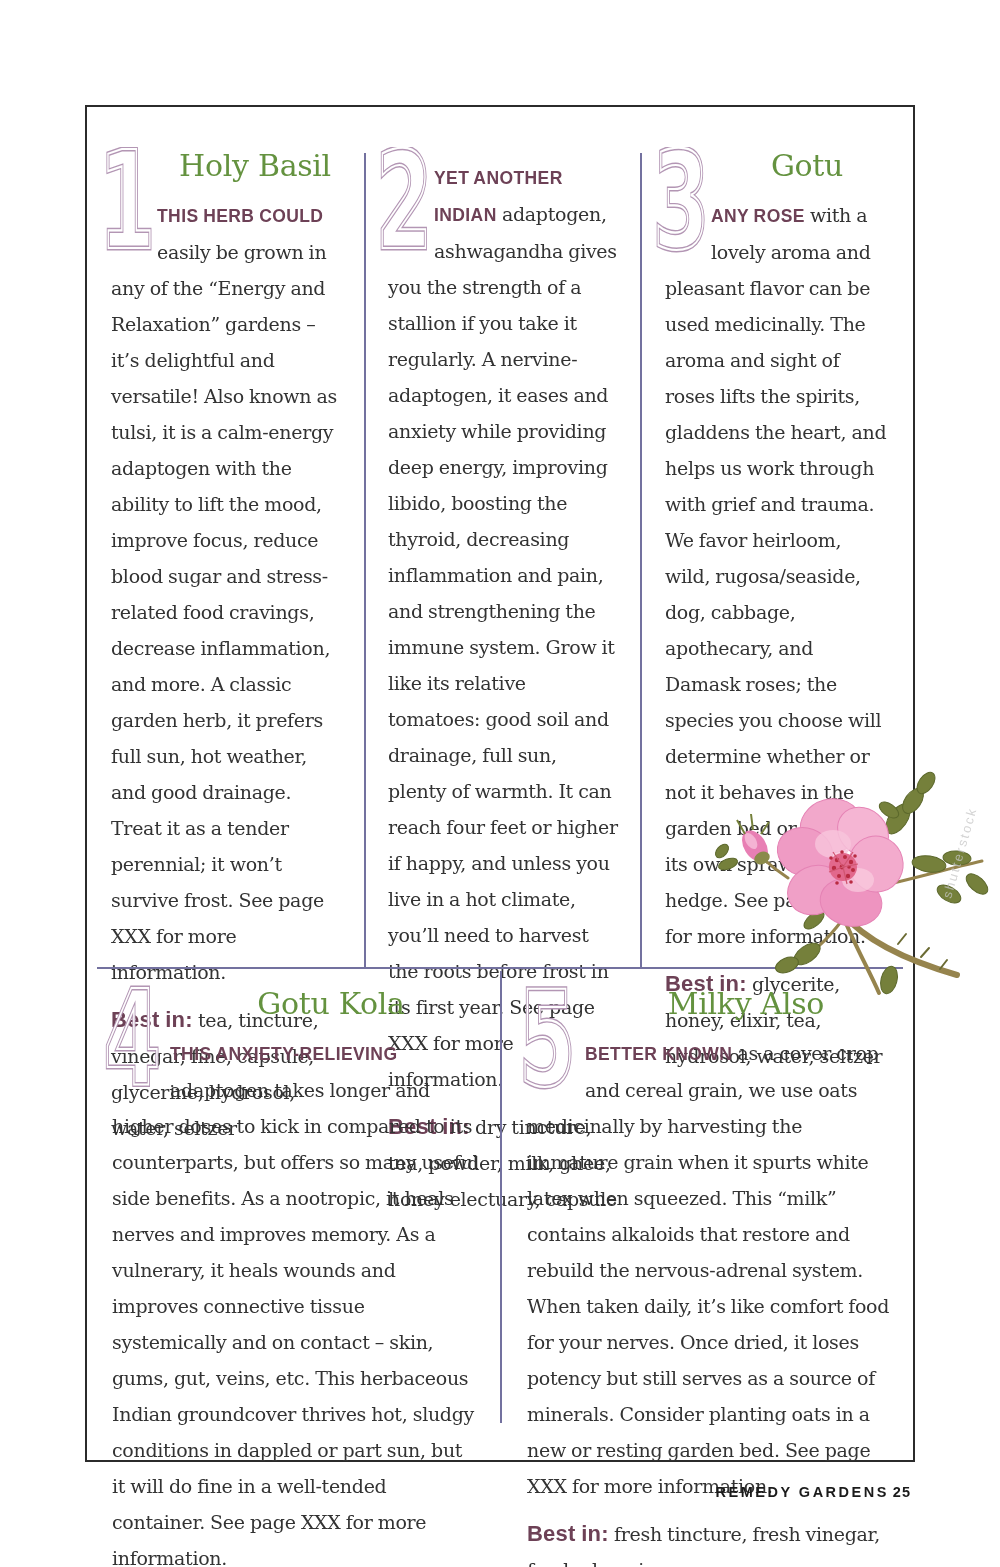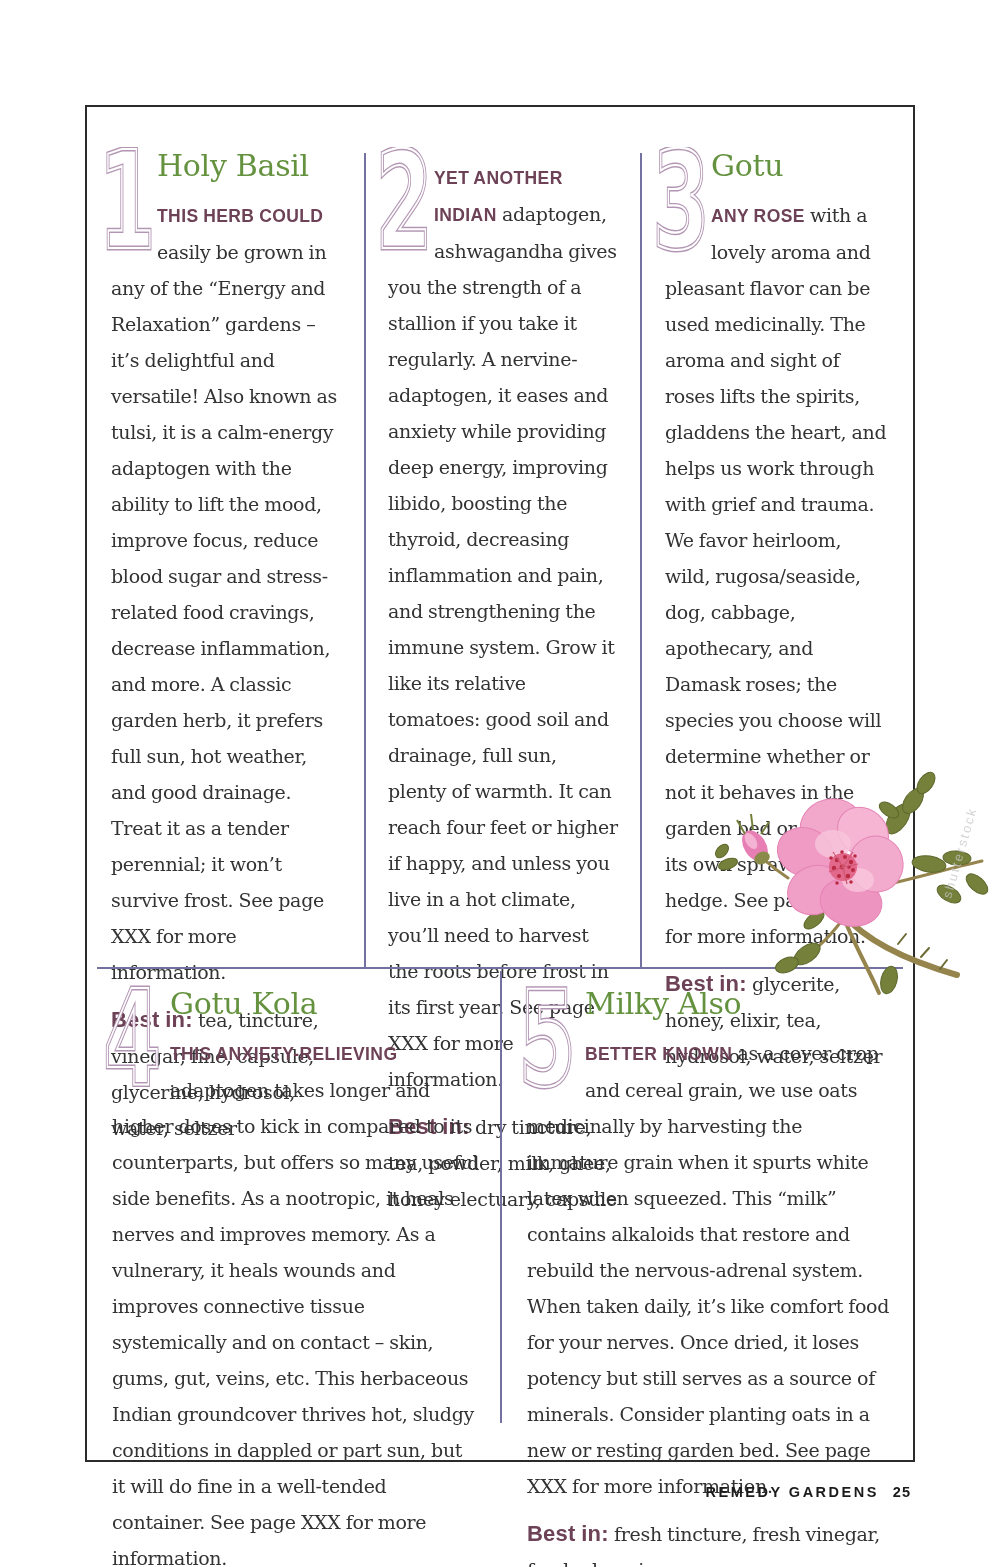--- a/index.html
+++ b/index.html
@@ -20,21 +20,21 @@
   .hline{position:absolute;left:10px;top:860px;width:806px;height:2px;background:#73719f;}
   
   .col{position:absolute;}
   .col1{left:12px;top:40px;width:254px;}
   .col2{left:289px;top:40px;width:254px;}
   .col3{left:566px;top:40px;width:250px;}
   .col4{left:13px;top:878px;width:392px;}
   .col5{left:428px;top:878px;width:392px;}
   .title{
     font-family:"DejaVu Serif", serif;font-weight:normal;color:#64923f;
-    font-size:30px;line-height:38px;margin:0 0 3px 0;letter-spacing:-0.3px;
+    font-size:30px;line-height:38px;margin:0 0 3px 0;letter-spacing:-0.3px;text-align:center;
   }
   .body{
     font-size:19px;line-height:36px;margin:12px;color:#333;letter-spacing:-0.3px;
     word-spacing:-0.5px;
   }
   .leadin{
     font-family:"Liberation Sans", sans-serif;font-weight:bold;color:#6d4156;
     font-size:17.5px;letter-spacing:0.4px;
   }
   .bestlabel{font-size:22px;letter-spacing:0.2px;}
@@ -55,21 +55,21 @@
   }
   .wm{
     font-family:"Liberation Sans", sans-serif;fill:#c6c6c6;opacity:0.75;
     font-size:13px;letter-spacing:2px;
   }
   .footer{
     position:absolute;left:85px;top:1484px;width:826px;text-align:right;
     font-family:"Liberation Sans", sans-serif;font-weight:bold;
     font-size:14.5px;letter-spacing:2.5px;color:#1b1b1b;
   }
-  .footer .pagenum{margin-left:14px;letter-spacing:1px;}
+  .footer .pagenum{margin-left:4px;letter-spacing:1px;}
 </style>
 </head>
 <body>
 
 <div class="page-box">
 
   <section class="col col1">
     <div class="numeral top">
       <svg width="56" height="110" viewBox="0 0 56 110">
         <g transform="scale(0.6,1)">

